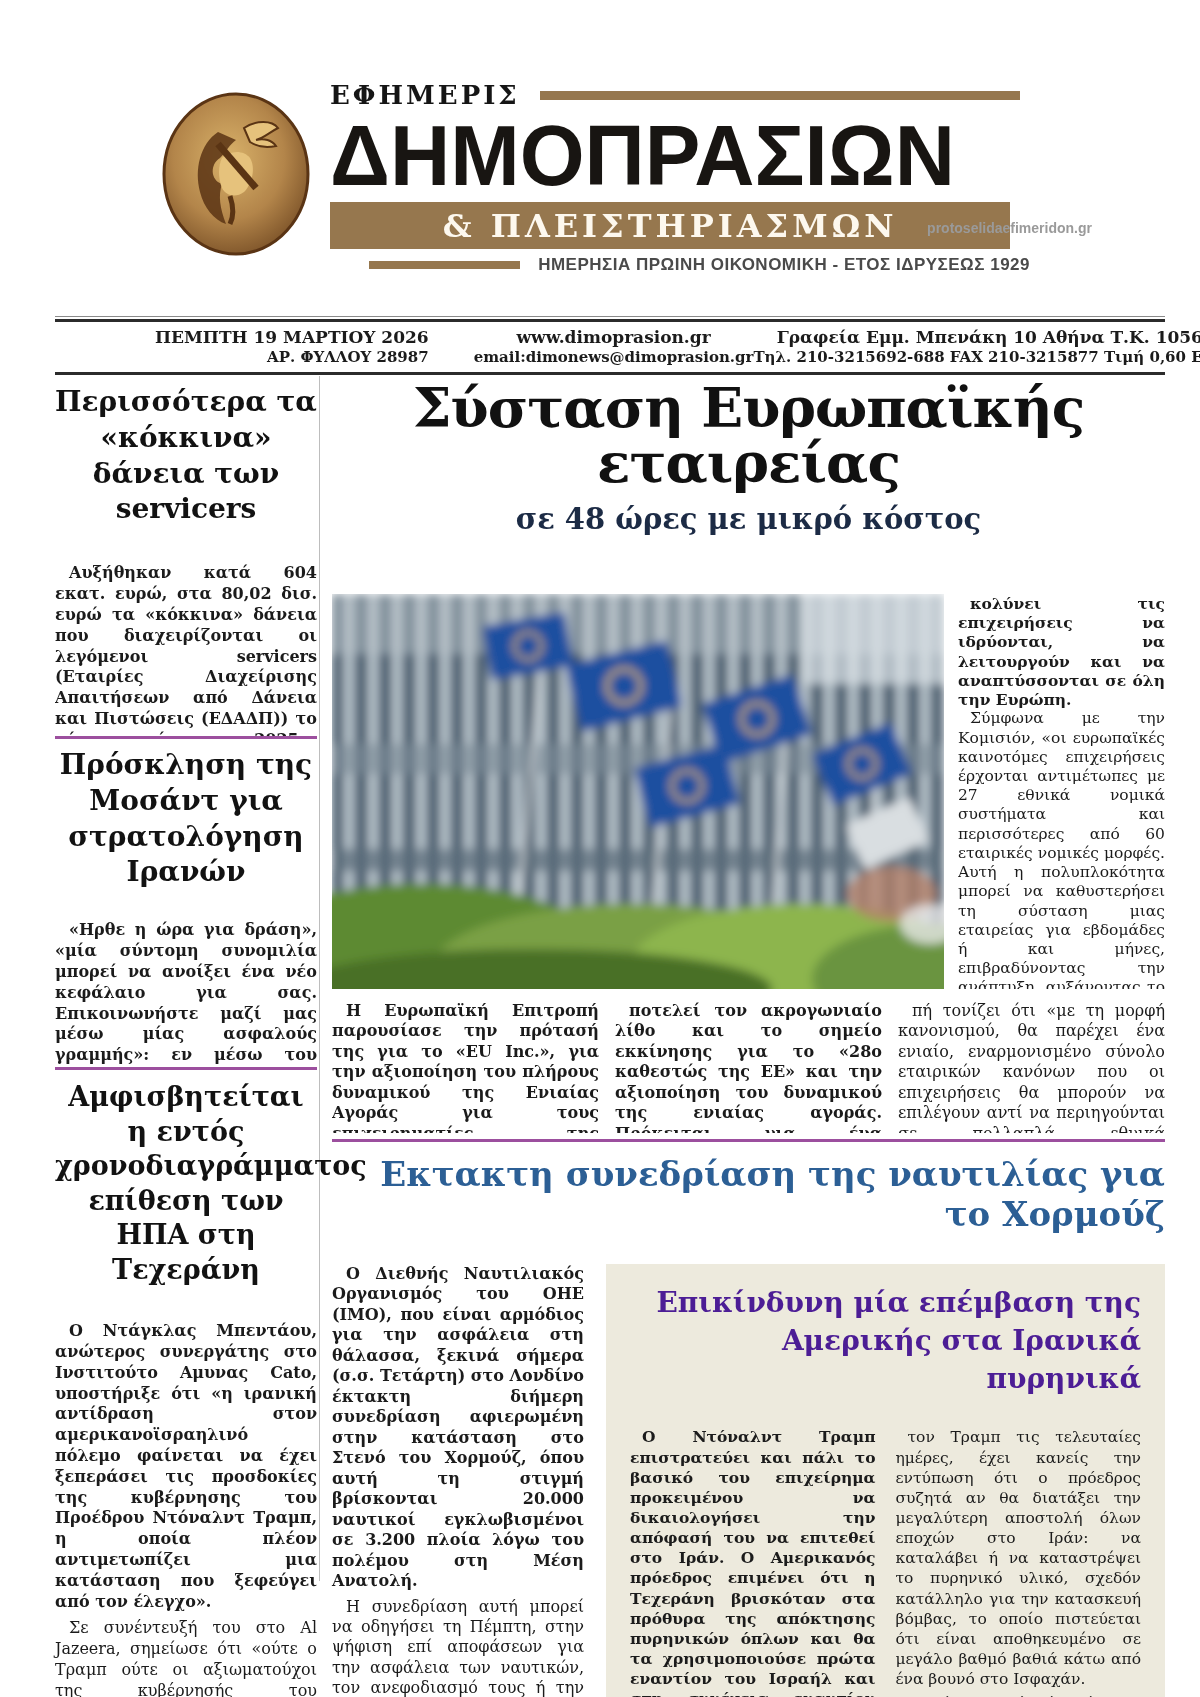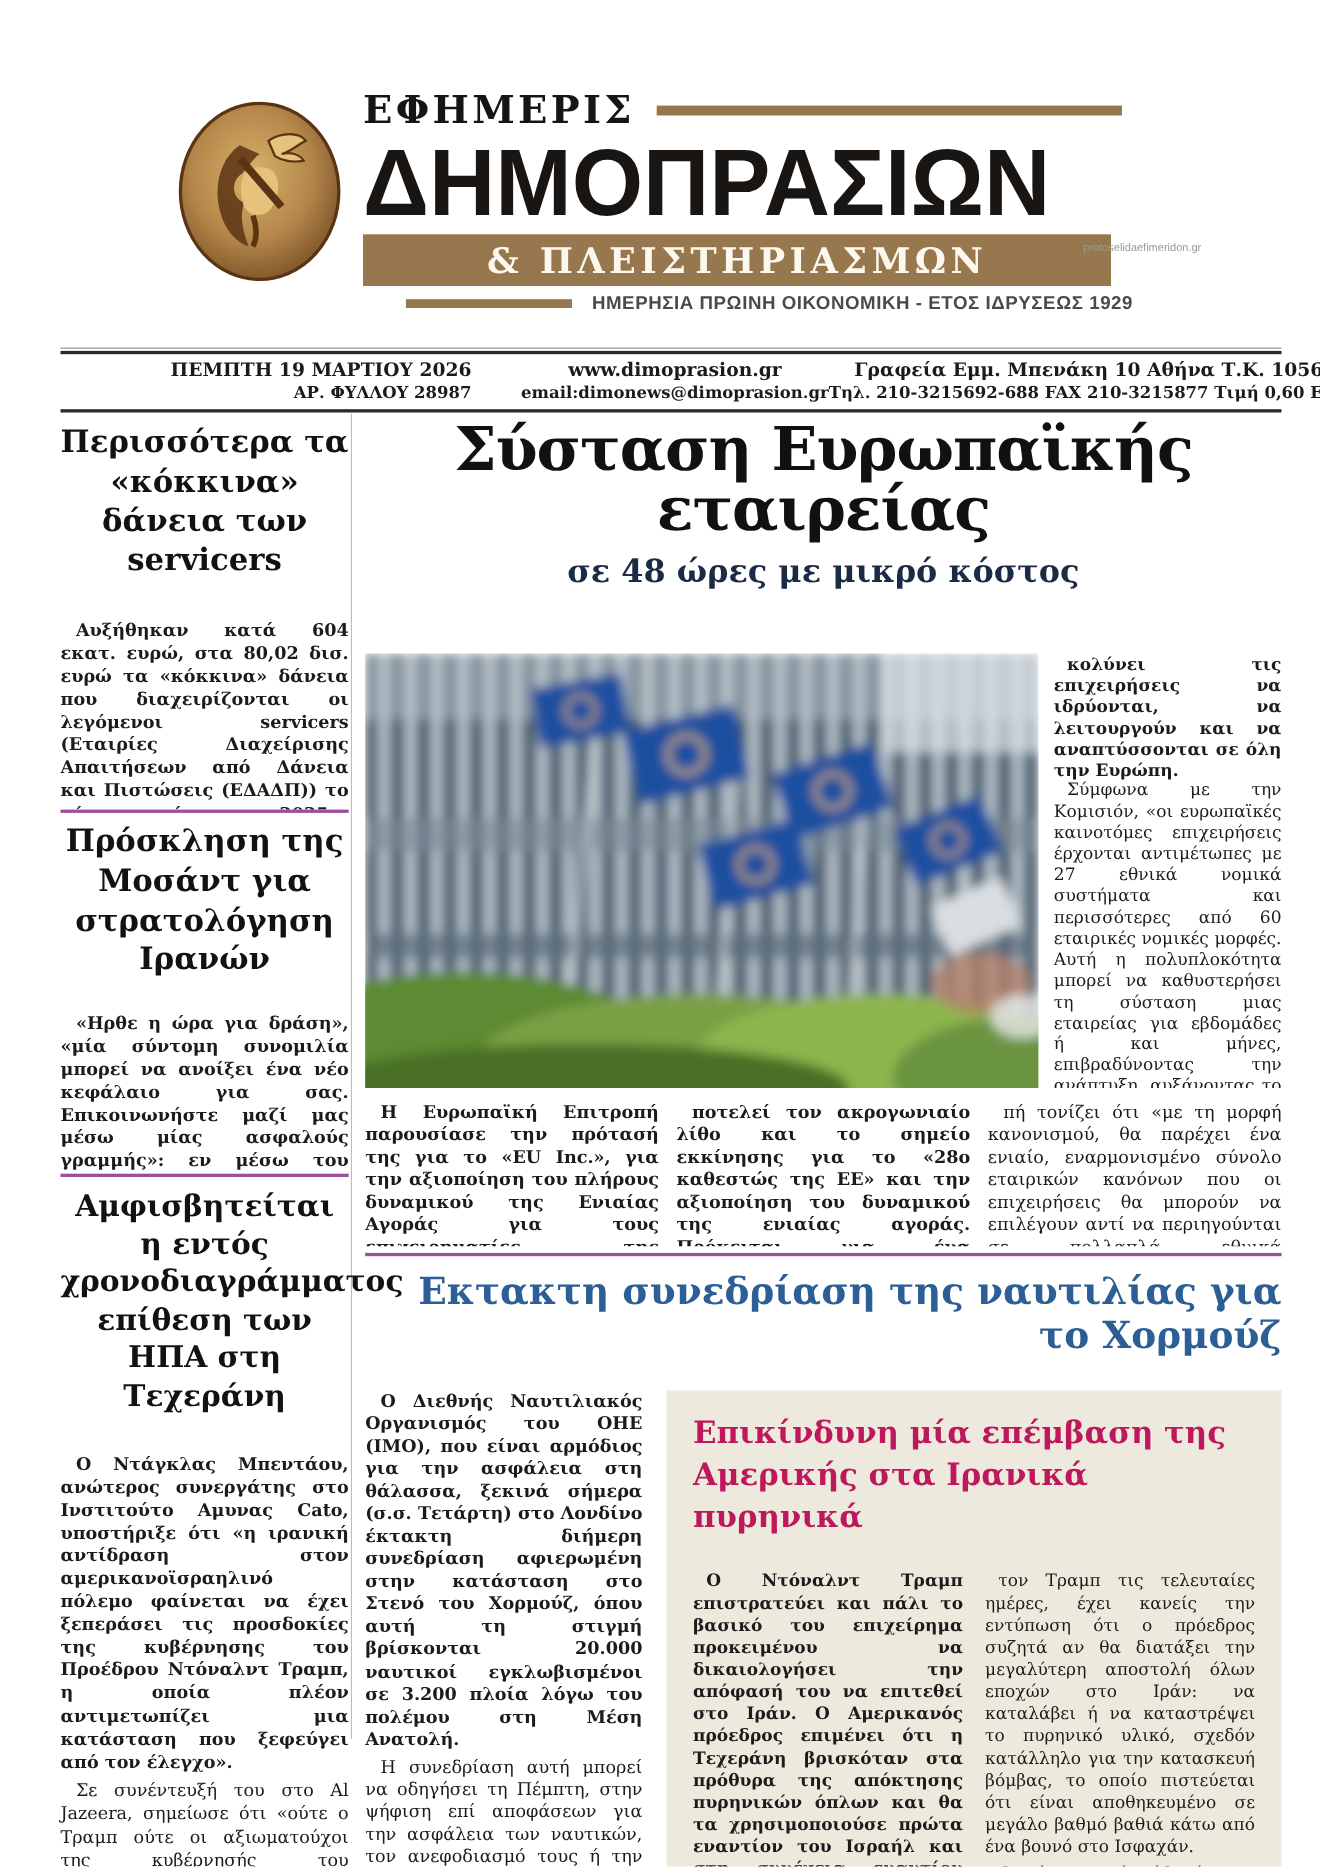--- a/index.html
+++ b/index.html
@@ -6,41 +6,41 @@
   html,body { background:#ffffff; }
   .page {
     position:relative; width:1200px; height:1697px; margin:0 auto;
     background:#ffffff; overflow:hidden;
     font-family:"DejaVu Serif","Liberation Serif",serif; color:#1b1b1b;
   }
   
   .coin { position:absolute; left:160px; top:92px; width:152px; height:165px; }
   .mast-text { position:absolute; left:330px; top:80px; width:700px; }
   .mast-row1 { display:flex; align-items:center; }
-  .pretitle { font-weight:700; font-size:35px; letter-spacing:3px; color:#151515; }
+  .pretitle { font-weight:700; font-size:26px; letter-spacing:3px; color:#151515; }
   .brown-line { flex:1; height:9px; background:#96774e; margin-left:20px; margin-right:10px; }
   .mast-title {
     font-family:"Liberation Sans","DejaVu Sans",sans-serif; font-weight:700;
     font-size:86px; line-height:1.0; color:#181512; letter-spacing:0px;
     transform:scaleX(0.97); transform-origin:left; white-space:nowrap; margin-top:2px;
   }
   .subtitle-bar {
     margin-top:4px; width:680px; height:47px; background:#96774e;
     display:flex; align-items:center; justify-content:center;
   }
   .subtitle-bar span { color:#fdf8ee; font-size:32px; letter-spacing:4px; font-weight:600; }
   .tagline-row { display:flex; align-items:center; margin-top:6px;padding-left:39px; }
   .brown-line2 { width:255px; height:8px; background:#96774e; margin-right:18px; }
   .tagline {
     font-family:"Liberation Sans",sans-serif; font-weight:700; font-size:17px;
     color:#4a4a4a; letter-spacing:0.5px; white-space:nowrap;
   }
   .watermark {
     position:absolute; right:108px; top:220px;
-    font-family:"Liberation Sans",sans-serif; font-weight:400; font-size:10px; color:#9a9a9a;
+    font-family:"Liberation Sans",sans-serif; font-weight:700; font-size:14px; color:#9a9a9a;
   }
   
   .rule-top { position:absolute; left:55px; width:1110px; top:316px; height:6px;
     border-top:1px solid #8a8a8a; border-bottom:3px solid #2b2b2b; }
   .rule-under { position:absolute; left:55px; width:1110px; top:372px; height:3px; background:#2b2b2b; }
   .dateline { position:absolute; left:55px; top:327px; width:1110px; display:flex; }
   .dl-left  { margin-left:100px; width:300px; text-align:right; }
   .dl-center{ width:300px; margin-left:45px; text-align:center; }
   .dl-right { flex:1; text-align:center; }
   .dl-big { font-weight:700; font-size:17px; white-space:nowrap; }
@@ -76,21 +76,21 @@
   .lead-cols .c.bold { font-weight:700; }
   .main-prule { margin-top:6px; }
   .maritime-hl { font-size:34px; font-weight:700; text-align:right; color:#2c5f95; margin-top:12px; letter-spacing:0; }
   
   .bottom-row { display:flex; gap:22px; margin-top:30px; }
   .imo-col { flex:0 0 252px; font-size:16px; line-height:1.28; text-align:justify; }
   .imo-col p { text-indent:14px; margin-top:5px; }
   .imo-col p.bold { font-weight:700; margin-top:0; }
   .box-area { flex:1; }
   .nuclear-box { background:#edeadd; padding:20px 24px 16px 24px; }
-  .nuclear-box .title { font-size:28px; font-weight:700; text-align:left; line-height:1.35; color:#be185d; }
+  .nuclear-box .title { font-size:28px; font-weight:700; text-align:right; line-height:1.35; color:#4c1d95; }
   .box-cols { display:flex; gap:20px; margin-top:26px; }
   .box-cols .c { flex:1; font-size:15.5px; line-height:1.3; text-align:justify; }
   .box-cols .c p { text-indent:12px; margin-top:4px; }
   .box-cols .c.bold { font-weight:700; }
 </style>
 </head>
 <body>
 
 <div class="page">
 

